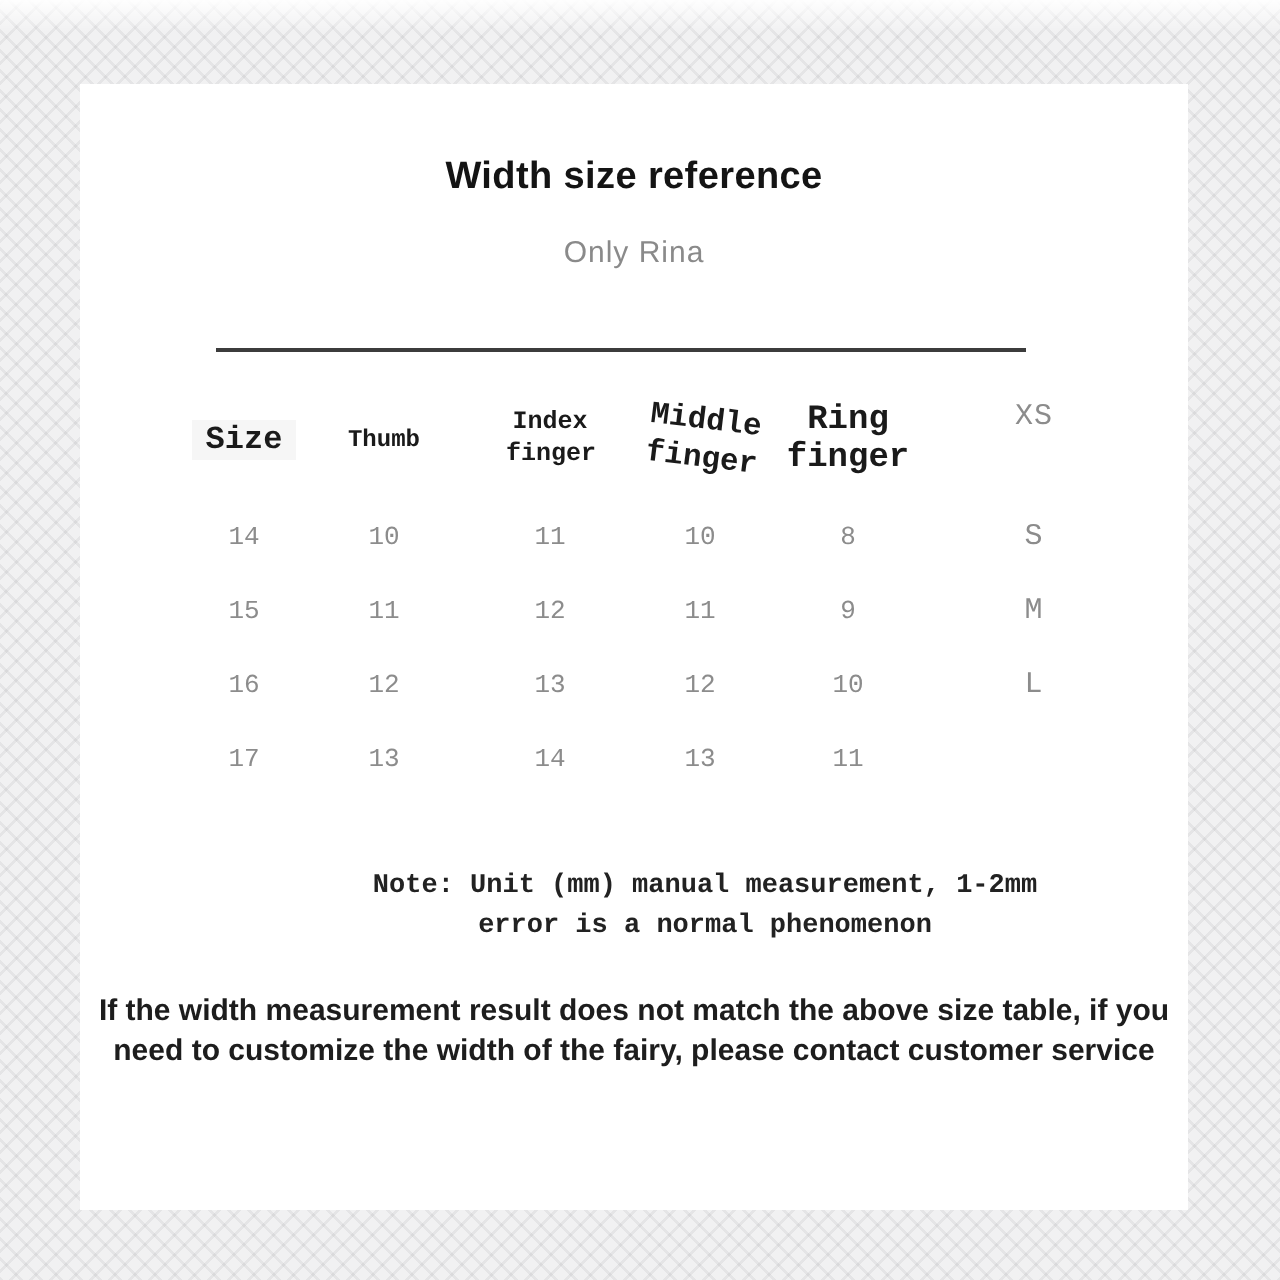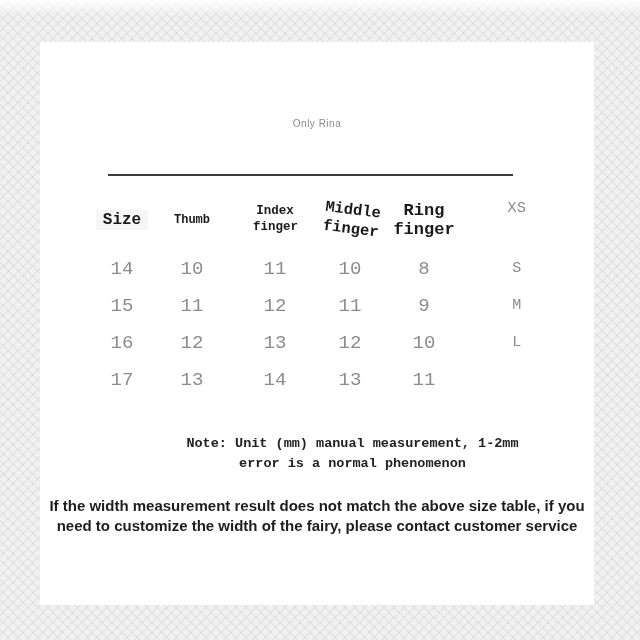--- a/index.html
+++ b/index.html
@@ -33,21 +33,21 @@
     text-align: center;
     font-size: 19px;
     font-weight: bold;
     letter-spacing: 0.2px;
     color: #141414;
   }
   .brand {
     position: absolute;
     left: 0; top: 76px; width: 100%;
     text-align: center;
-    font-size: 10px;
+    font-size: 15px;
     color: #8a8a8a;
     letter-spacing: 0.5px;
   }
   .divider {
     position: absolute;
     left: 68px; top: 132px;
     width: 405px; height: 2px;
     background: #3c3c3c;
   }
   .size-table {
@@ -73,21 +73,21 @@
   .h-thumb { font-size: 12px; }
   .h-index { font-size: 12.5px; line-height: 1.25; }
   .h-index span { display: inline-block; width: 44px; }
   .h-middle { font-size: 15.5px; line-height: 1.2; }
   .h-middle span { display: inline-block; width: 52px; transform: rotate(7deg); }
   .h-ring { font-size: 17px; }
   .h-little { font-size: 14.5px; }
   .data-cell {
     height: 37px;
     color: #8c8c8c;
-    font-size: 19px;
+    font-size: 13px;
   }
   .size-cell { font-size: 15px; letter-spacing: 0.5px; }
   .note {
     position: absolute;
     left: 140px; top: 392px;
     width: 345px;
     font-size: 13.5px;
     font-weight: bold;
     color: #222222;
     line-height: 1.45;
@@ -106,20 +106,21 @@
   }
 </style>
 </head>
 <body>
 
 <div class="page">
   <div class="top-fade"></div>
 
   <div class="card">
 
+    <div class="title">Width size reference</div>
     <div class="brand">Only Rina</div>
 
     <div class="divider"></div>
 
     <div class="size-table">
 
       <div class="cell head-cell h-size">
           <span class="hl">Size</span>
         </div>
       <div class="cell head-cell h-thumb">

